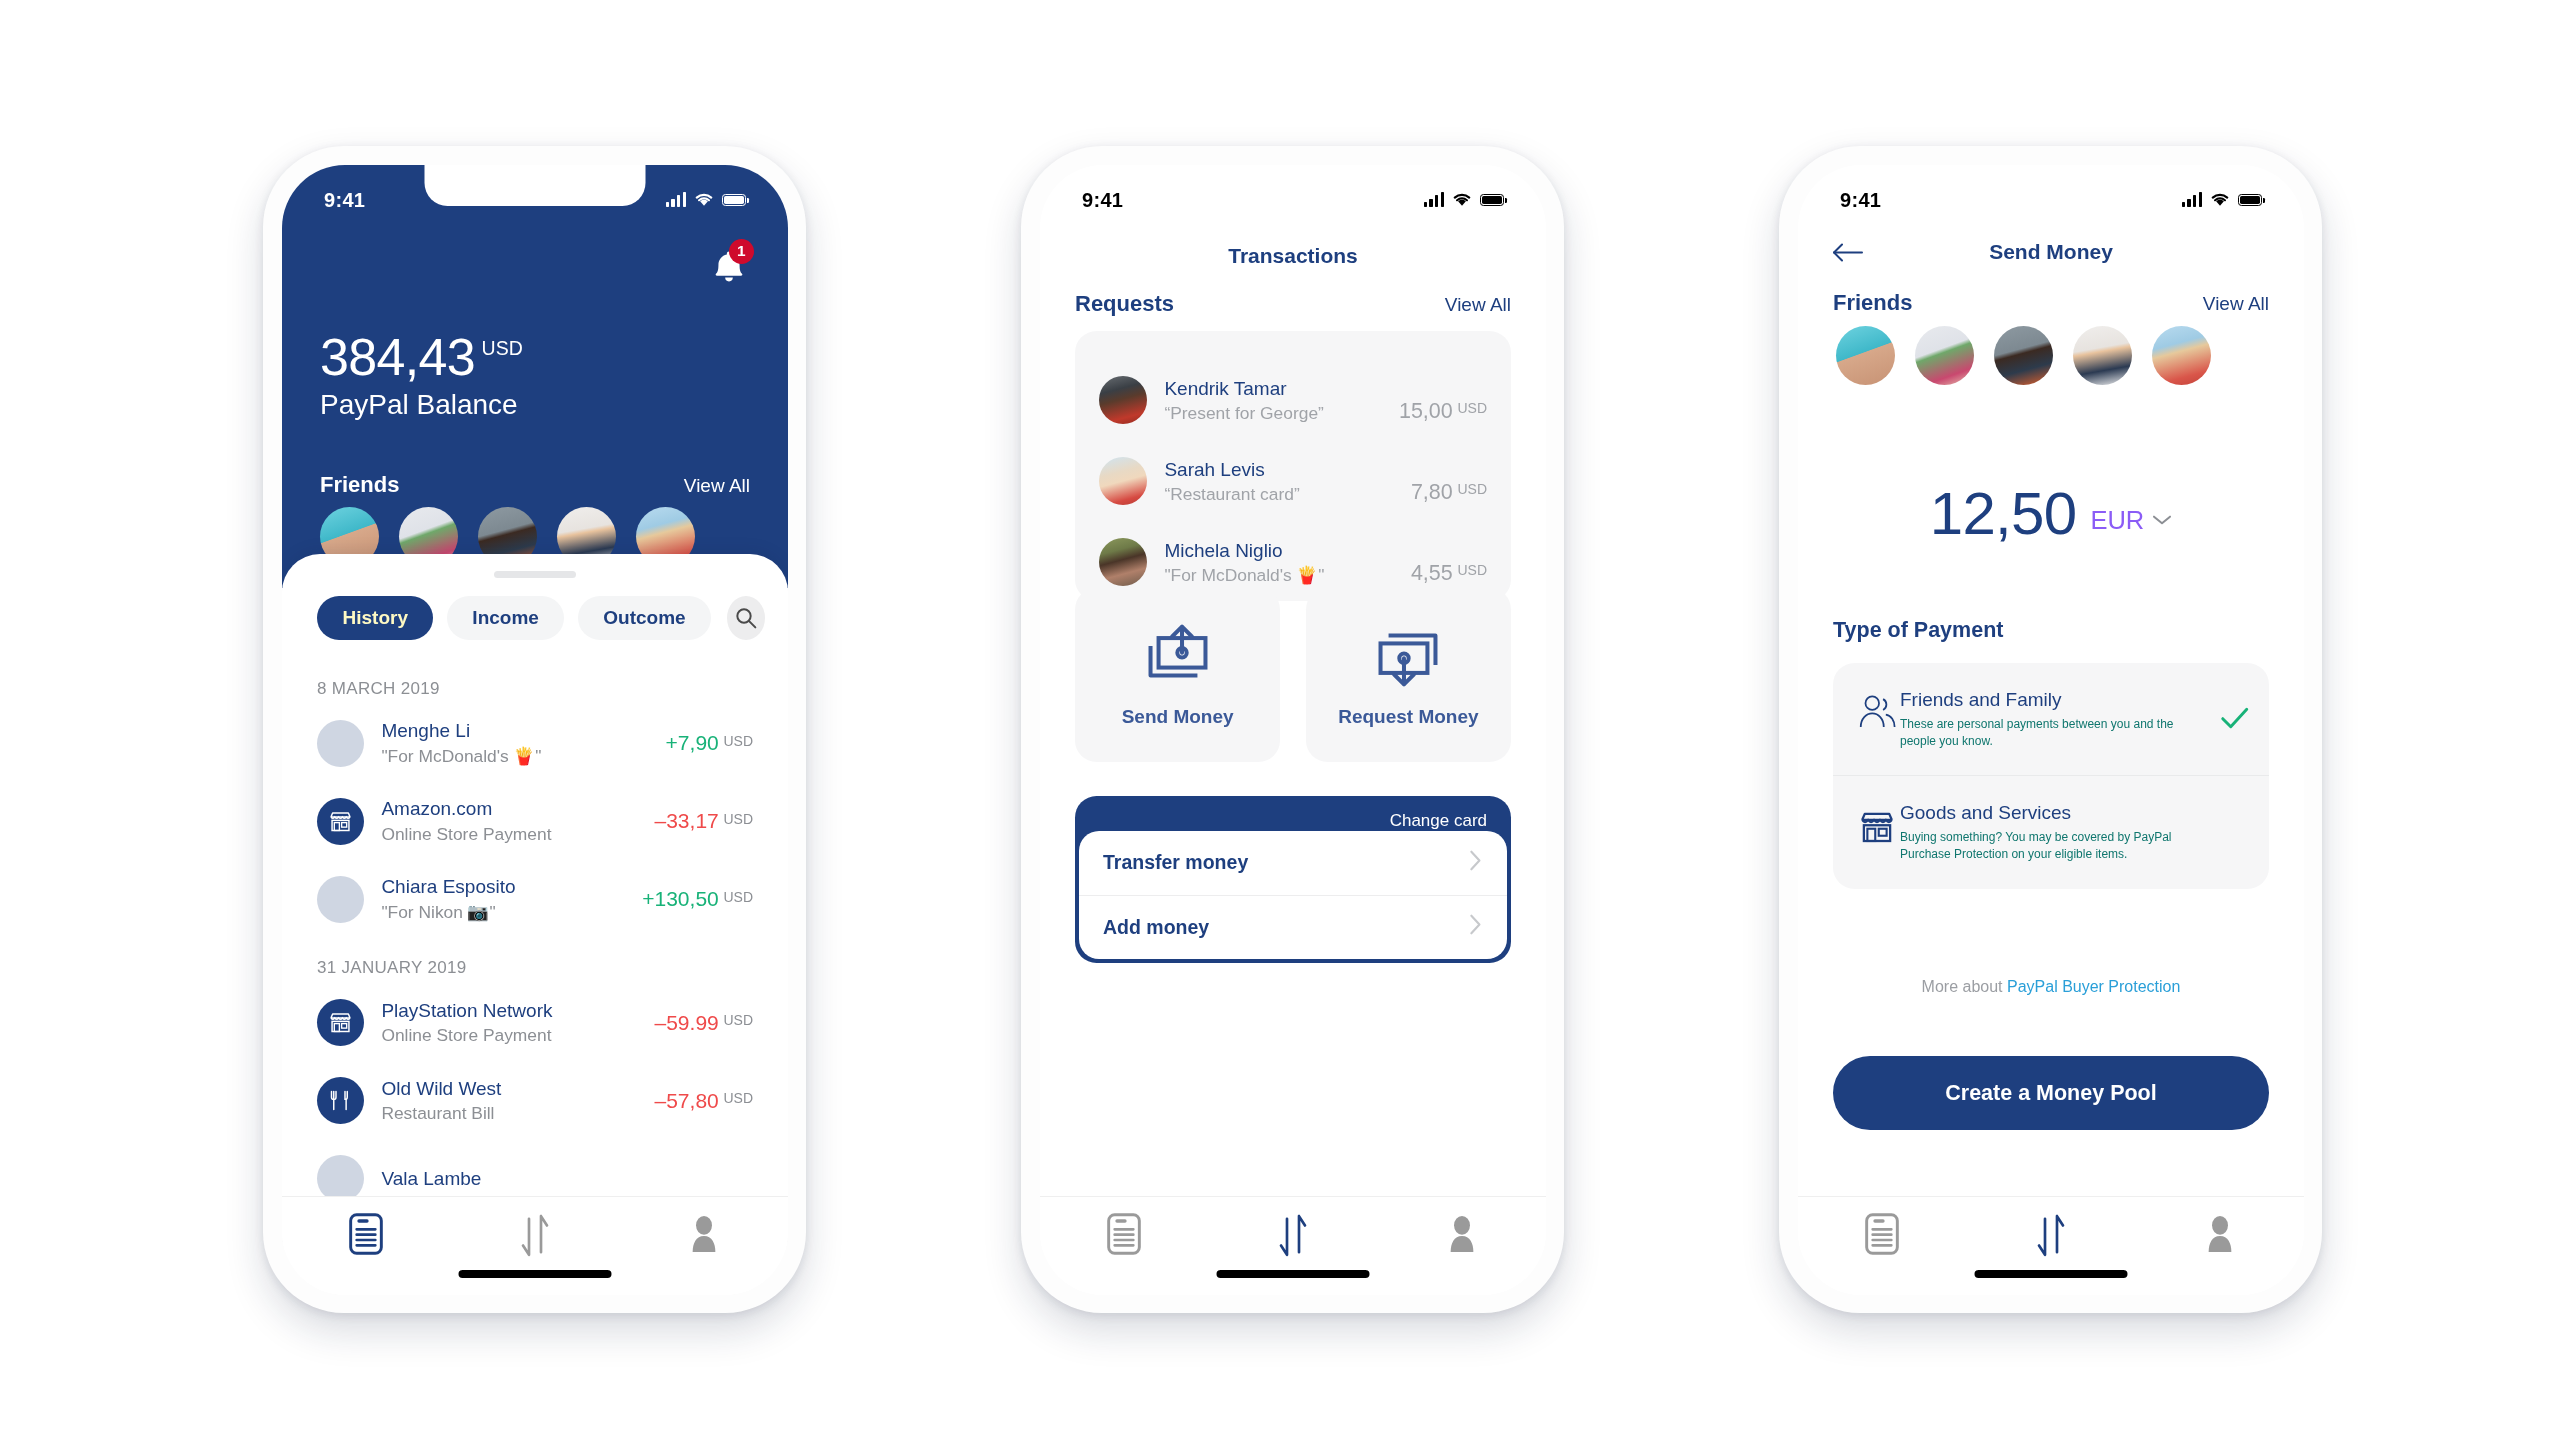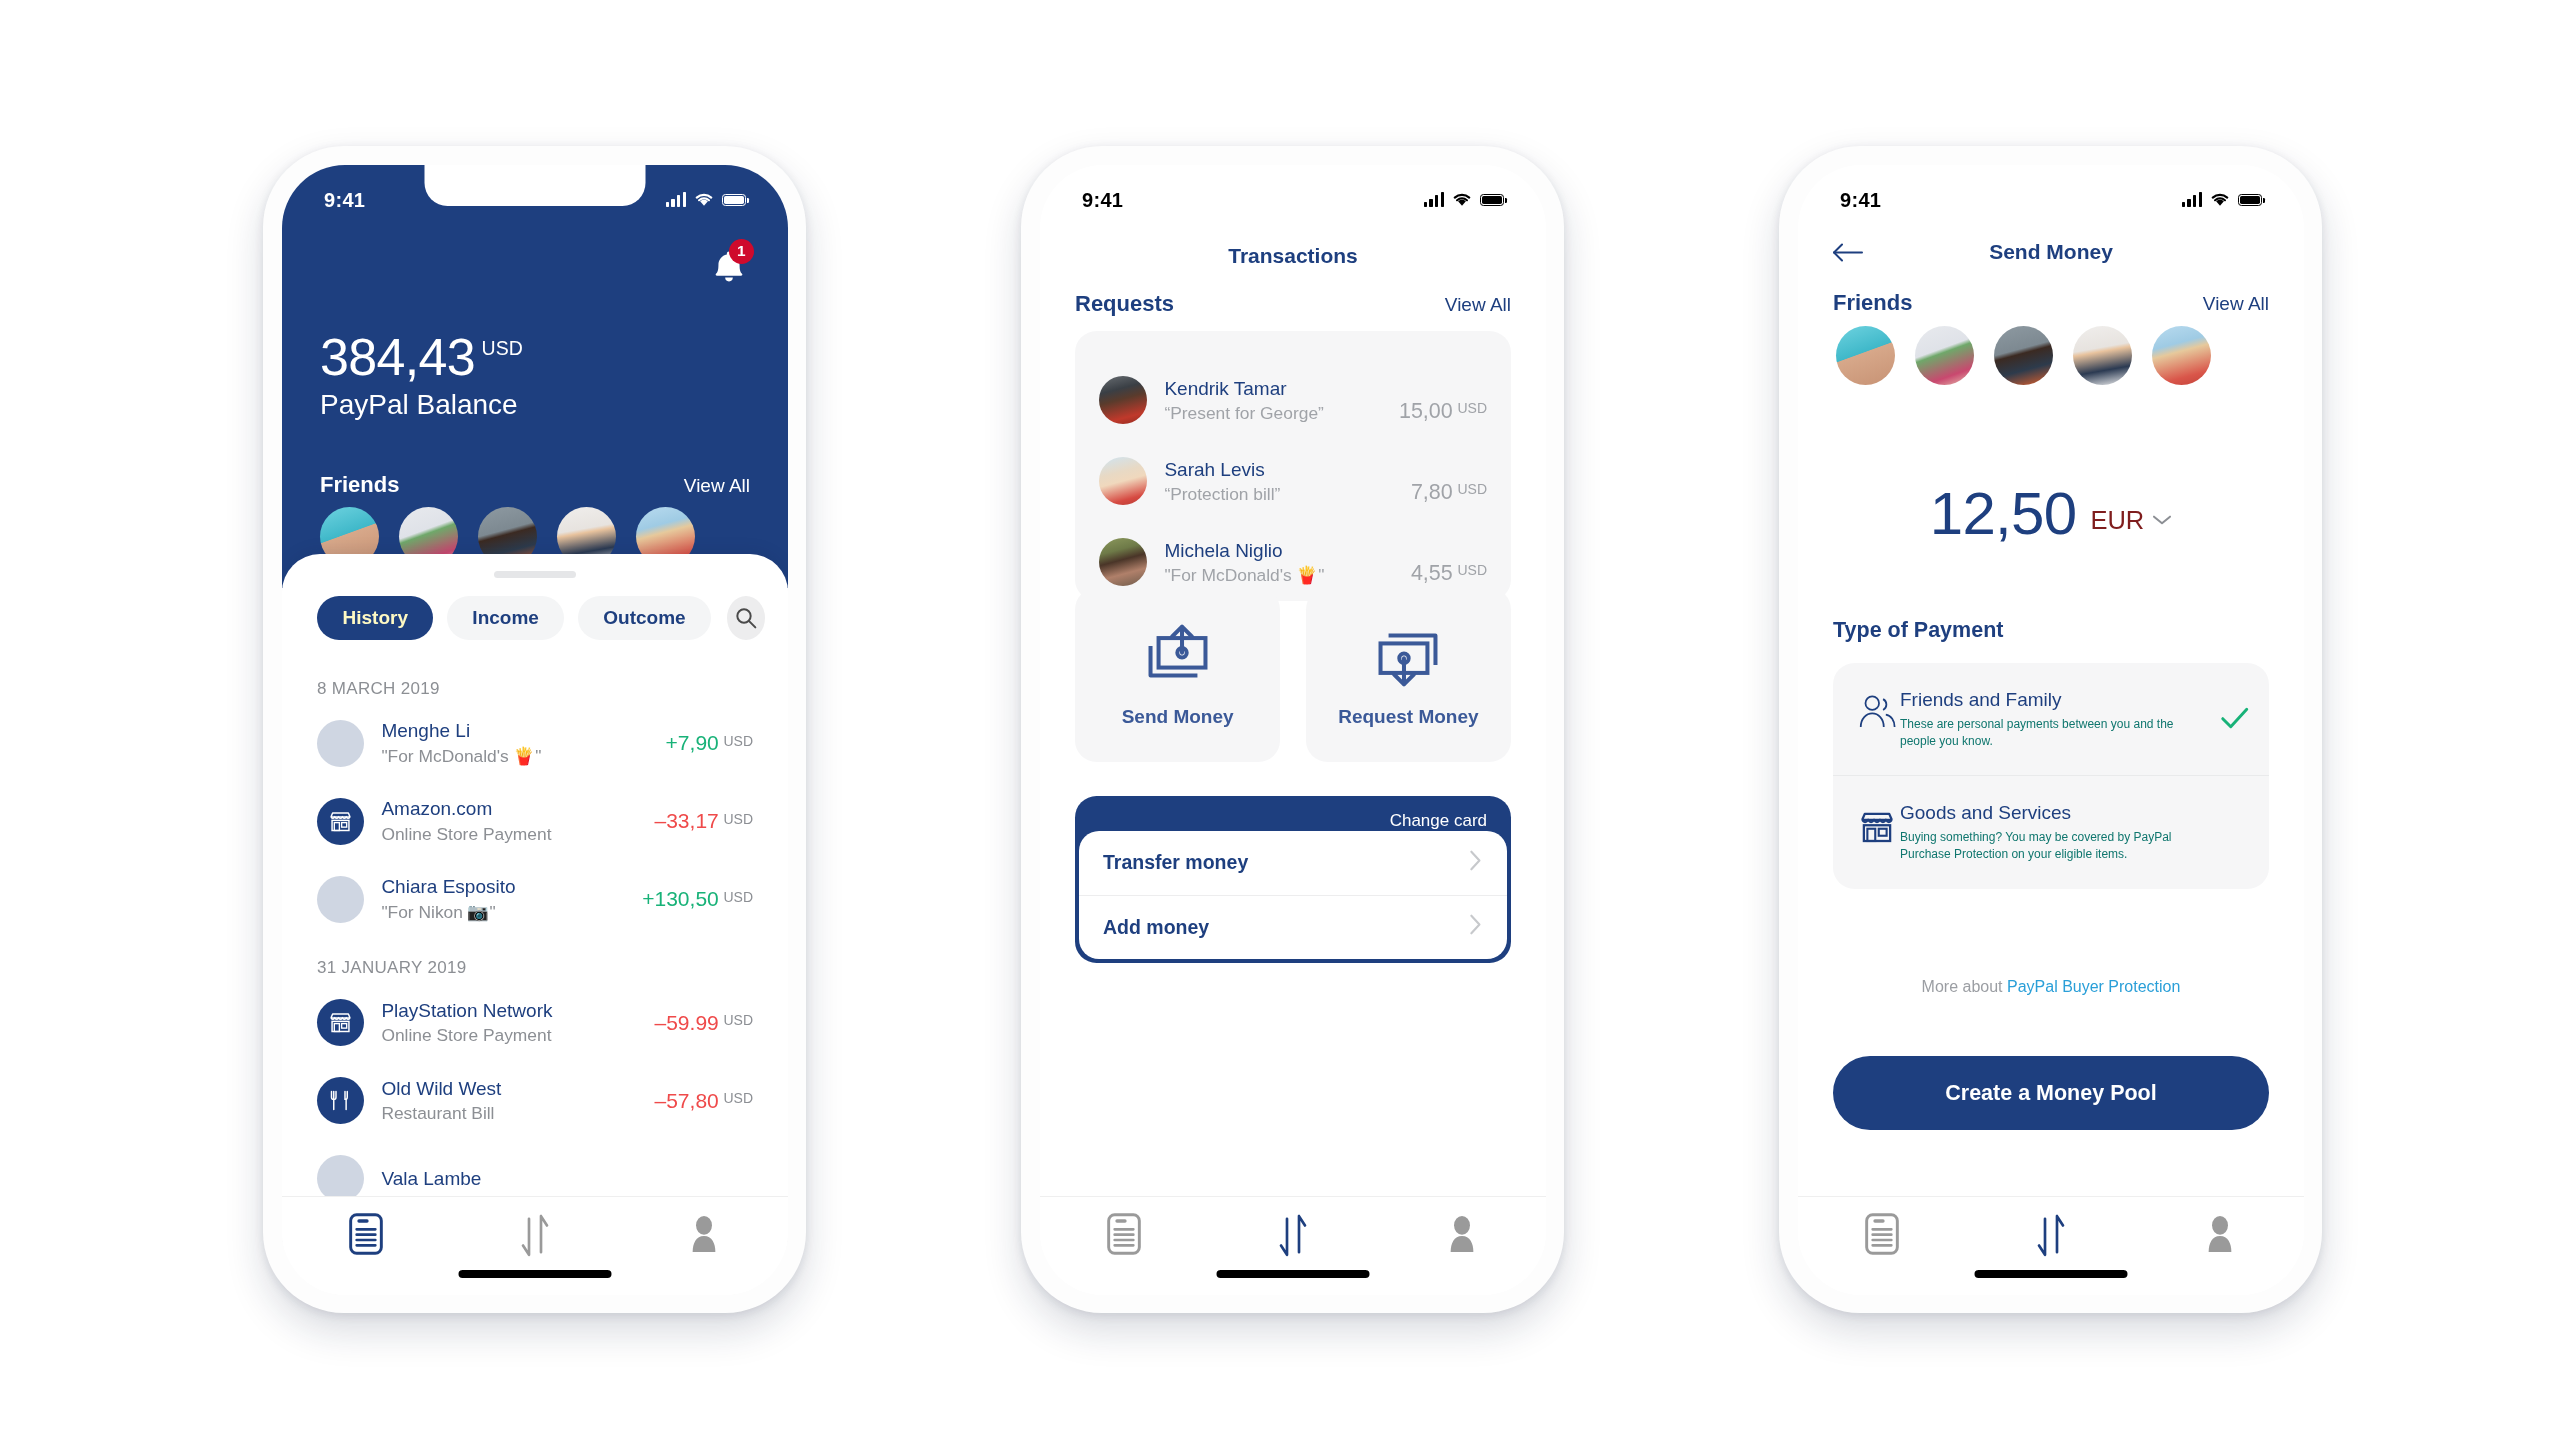--- a/index.html
+++ b/index.html
@@ -234,21 +234,21 @@
   
   .p3-nav { position:absolute; left:0; right:0; top: 75px; height: 36px; }
   .p3-back { position:absolute; left: 34px; top: 1.3px; }
   .p3-title { text-align:center; font-size: 21px; font-weight:bold; color:#1e3f7f; }
 
   .amount-big {
     position:absolute; left:0; right:0; top: 321px;
     display:flex; align-items:flex-end; justify-content:center;
   }
   .amount-val { font-size: 60px; font-weight: 300; color:#1e3f7f; line-height:.92; letter-spacing:-0.7px;}
-  .amount-cur { font-size: 25.5px; color:#7f1d1d; margin-left: 14px; margin-bottom: 6px; font-weight:400;}
+  .amount-cur { font-size: 25.5px; color:#8b5cf6; margin-left: 14px; margin-bottom: 6px; font-weight:400;}
   .amount-chev { margin-left: 8px; margin-bottom: 13.4px; color:#8c8f94; }
 
   .pay-type-title { position:absolute; left:35px; top: 453px; font-size: 21.5px; font-weight:bold; color:#1e3f7f; }
   .pay-card {
     position:absolute; left:35px; right:35px; top: 498px;
     background:#f6f6f7; border-radius: 21.5px;
   }
   .pay-row { display:flex; padding: 25.5px 23px; position:relative; }
   .pay-row + .pay-row { border-top: 1.3px solid #e9eaeb; }
   .pay-ico { width: 42px; flex:0 0 auto; padding-top: 4px; }
@@ -504,21 +504,21 @@
             </div>
             <div class="req-amt">
               <span class="v">15,00</span>
               <span class="c">USD</span>
             </div>
           </div>
           <div class="req-row">
             <div class="req-av av-sarah"></div>
             <div class="req-mid">
               <div class="req-name">Sarah Levis</div>
-              <div class="req-note">“Protection bill”</div>
+              <div class="req-note">“Restaurant card”</div>
             </div>
             <div class="req-amt">
               <span class="v">7,80</span>
               <span class="c">USD</span>
             </div>
           </div>
           <div class="req-row">
             <div class="req-av av-mich"></div>
             <div class="req-mid">
               <div class="req-name">Michela Niglio</div>

